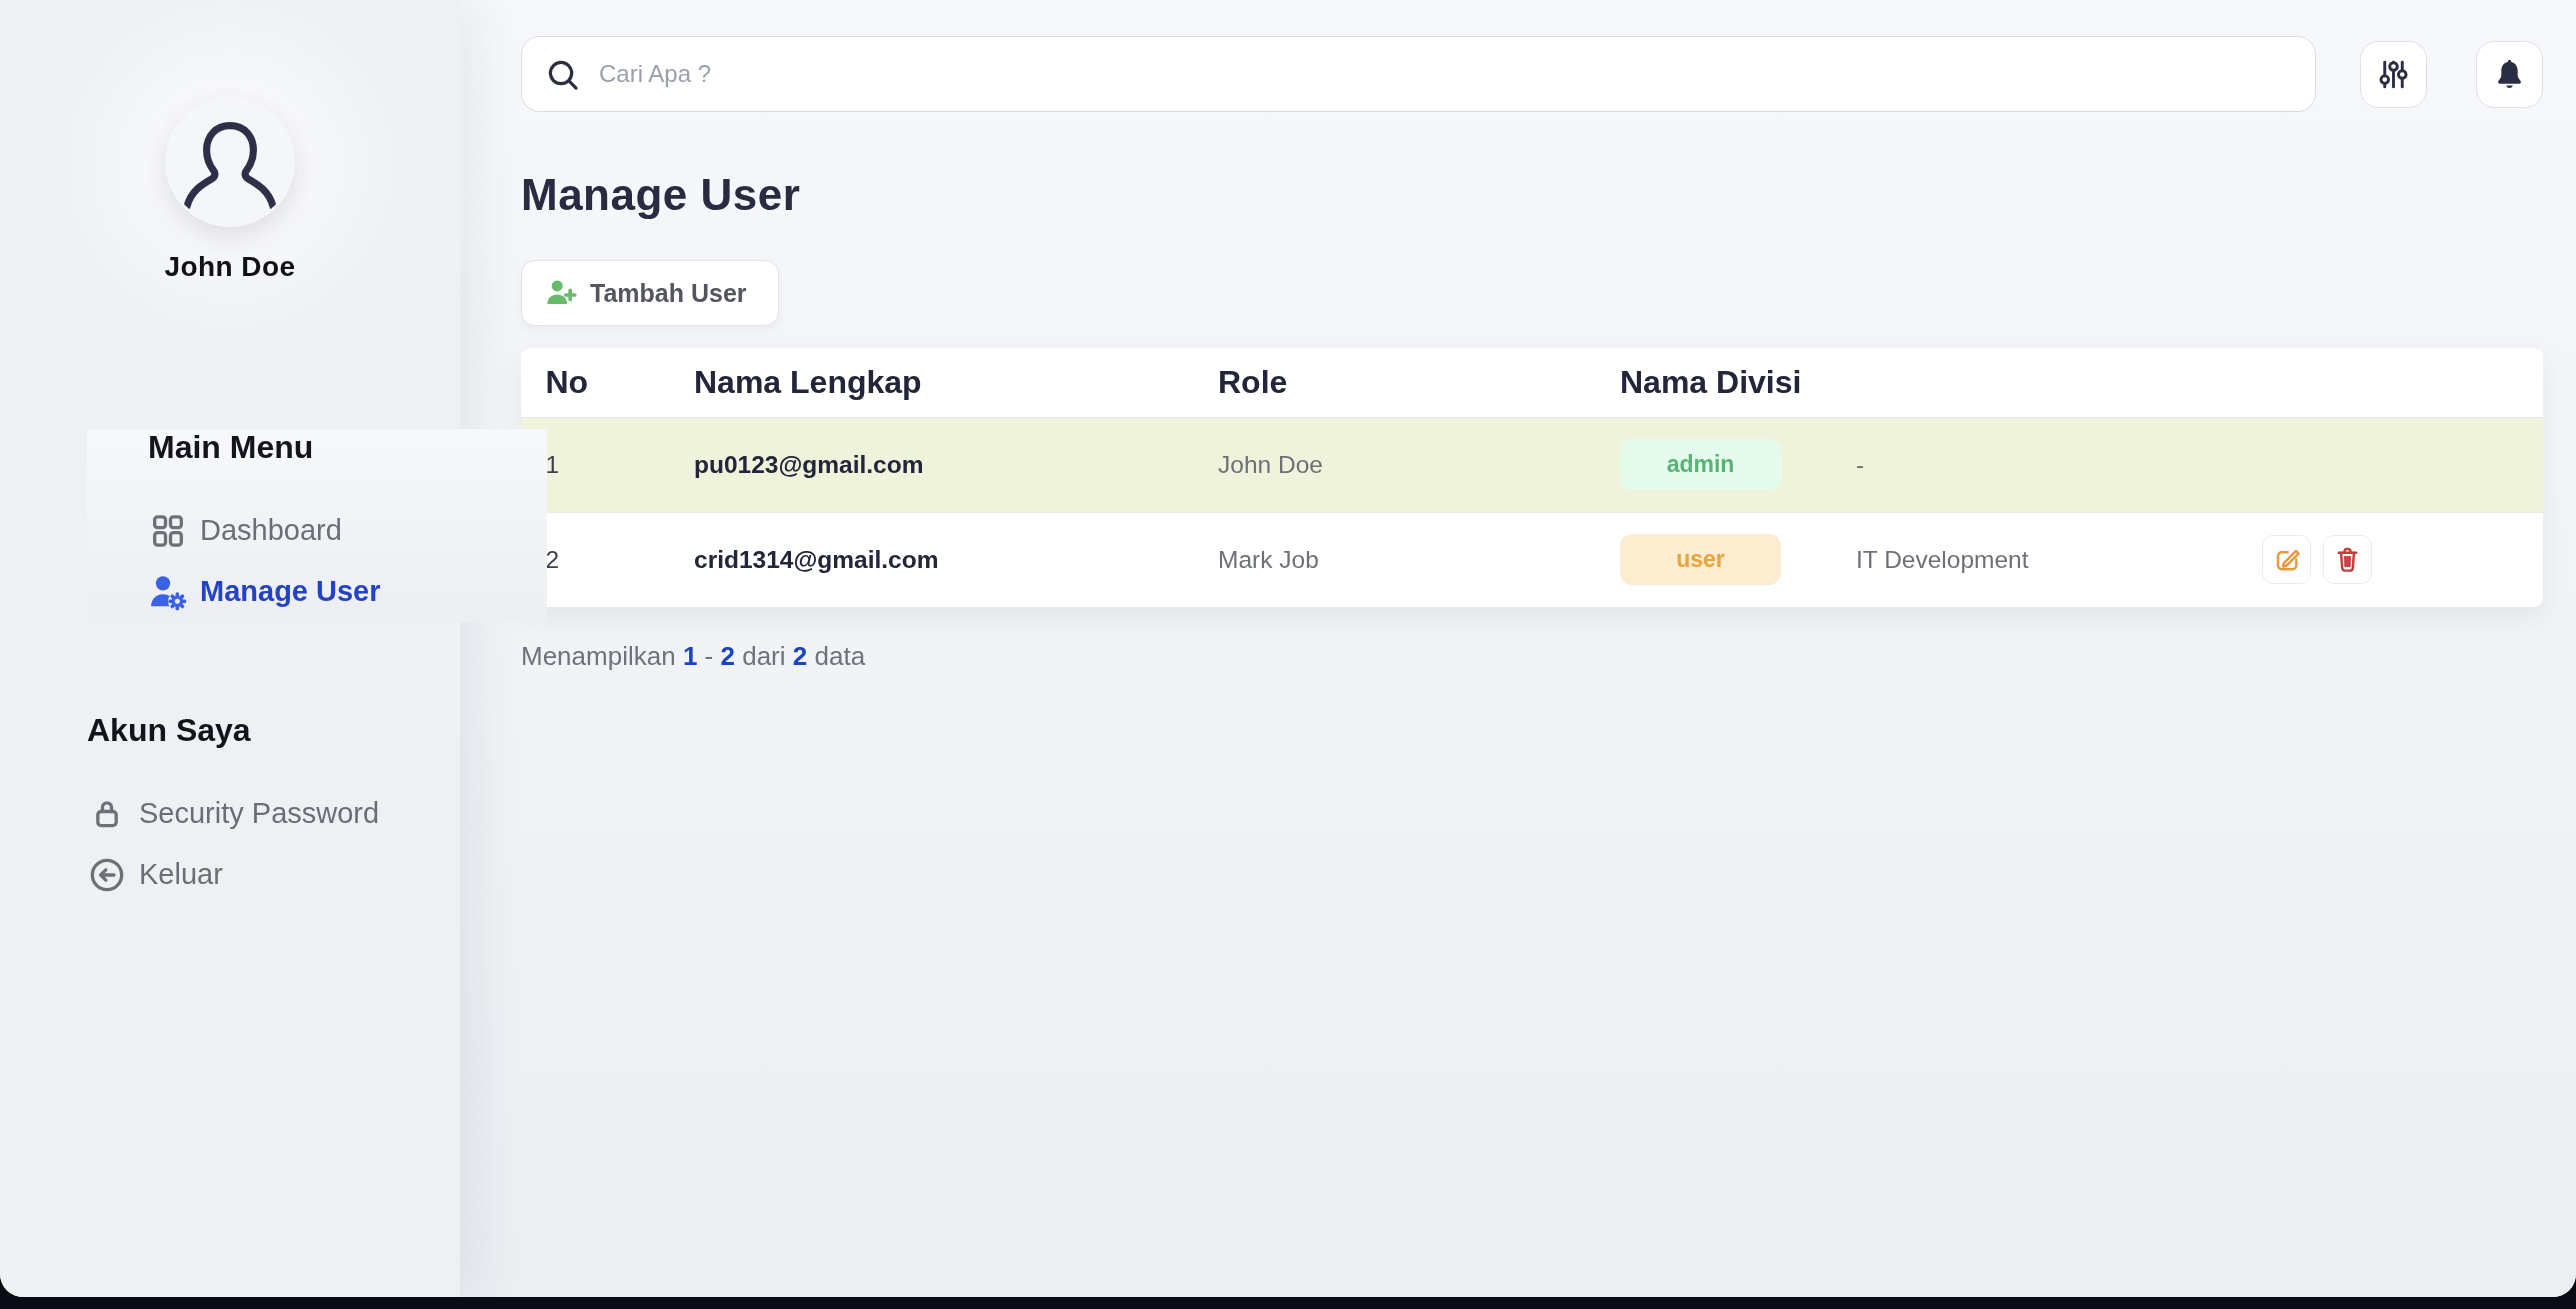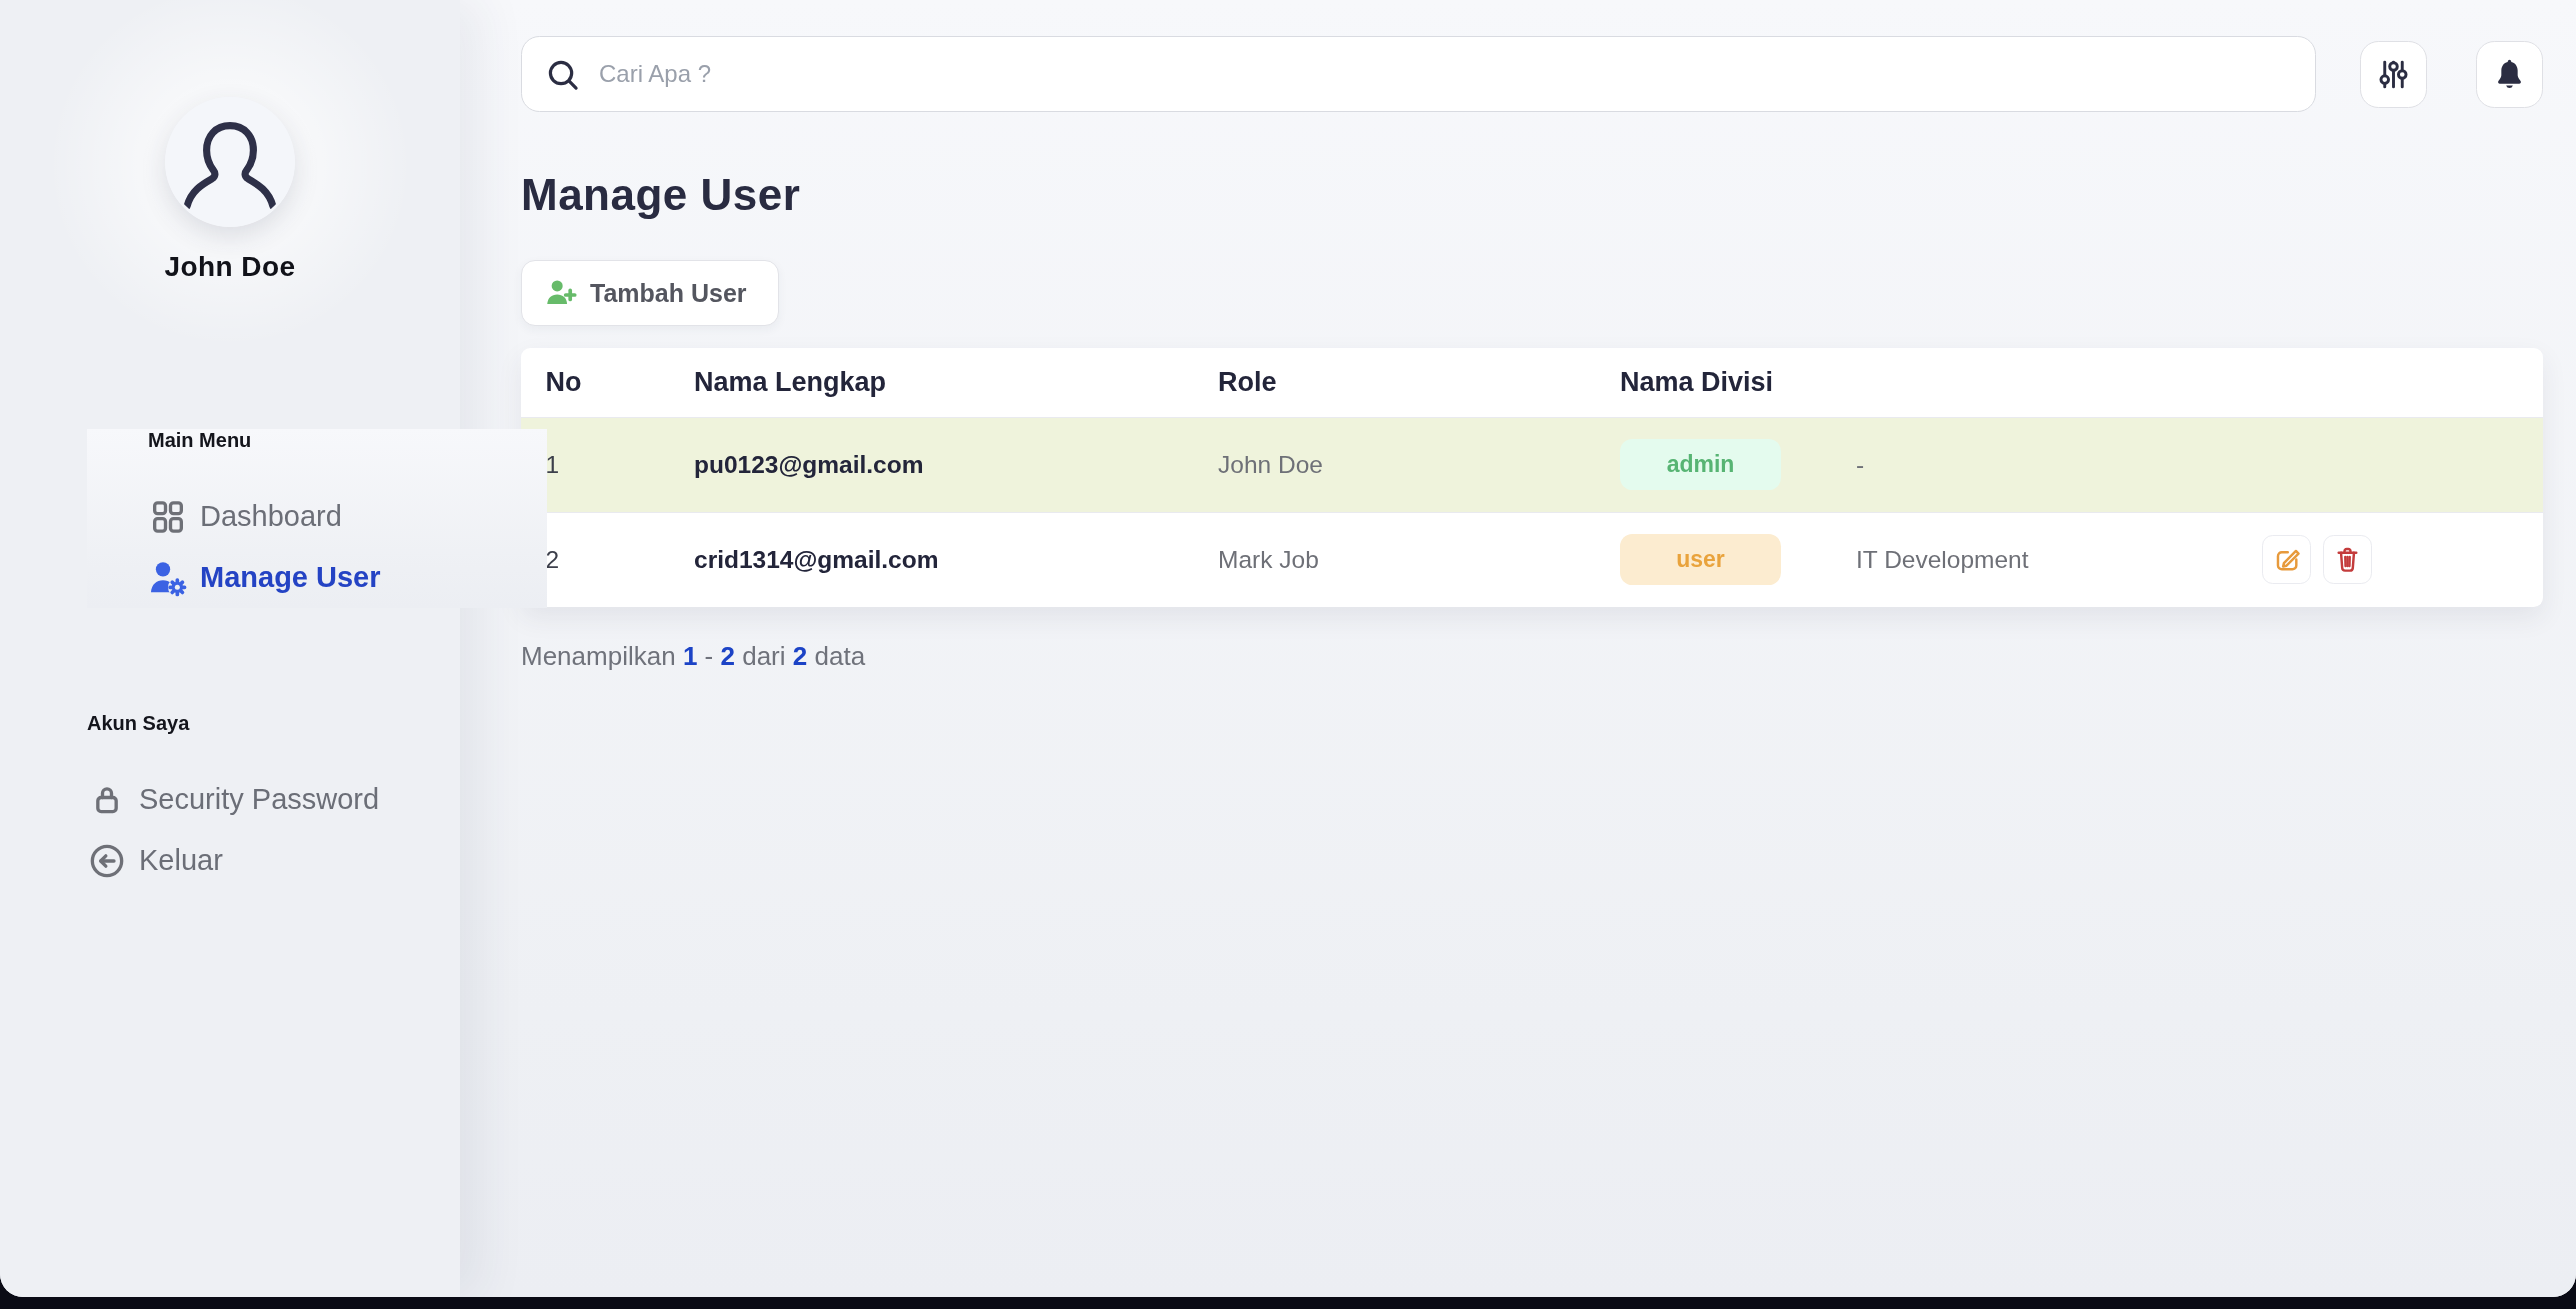--- a/index.html
+++ b/index.html
@@ -43,21 +43,21 @@
     display:flex;align-items:center;justify-content:center;overflow:hidden;
   }
   .avatar svg{width:130px;height:130px;display:block;}
   .profile-name{
     position:absolute;top:251px;left:0;width:460px;text-align:center;
     font-size:28px;font-weight:700;color:#111219;letter-spacing:0.4px;
   }
   .menu-section{position:absolute;left:87px;right:28px;}
   .menu-section.main{top:429px;}
   .menu-section.account{top:712px;}
-  .section-title{font-size:20px;font-weight:700;color:#14151c;margin:0 0 34px;}
+  .section-title{font-size:32px;font-weight:700;color:#14151c;margin:0 0 34px;}
   .menu-item{display:flex;align-items:center;gap:12px;height:61px;cursor:pointer;}
   .menu-item .mi-icon{width:40px;height:40px;flex:0 0 40px;display:flex;align-items:center;justify-content:center;}
   .menu-item .mi-icon svg{width:40px;height:40px;}
   .menu-item .mi-label{font-size:29px;color:#6b6e77;font-weight:500;white-space:nowrap;}
   .menu-item.active .mi-label{color:var(--accent-blue);font-weight:700;}
   
   .main{
     flex:1;position:relative;
     background:linear-gradient(180deg,#f7f8fb 0%,#eef0f4 78%,#ecEEf3 100%);
     padding:0 33px 0 61px;
@@ -92,21 +92,21 @@
   
   .table-card{
     margin-top:21.5px;width:2022px;background:#ffffff;border-radius:9.2px;
     box-shadow:0 10.7px 26px rgba(45,50,80,0.08);overflow:hidden;
   }
   .thead,.trow{
     display:grid;grid-template-columns:173px 524px 402px 236px 406px 1fr;
     align-items:center;
   }
   .thead{height:69px;}
-  .thead .cell{font-size:27px;font-weight:700;color:#23253a;}
+  .thead .cell{font-size:32px;font-weight:700;color:#23253a;}
   .cell:first-child{padding-left:24.5px;}
   .trow{height:95px;border-top:1.5px solid #e9eaef;font-size:24.5px;}
   .trow.highlight{background:var(--row-highlight);}
   .td-no{color:#3c3f4b;}
   .td-username{font-weight:700;color:#23253a;}
   .td-name,.td-div{color:#6e7077;}
   .badge{
     display:inline-flex;align-items:center;justify-content:center;
     width:161px;height:51px;border-radius:12.3px;font-size:23px;font-weight:700;
   }

